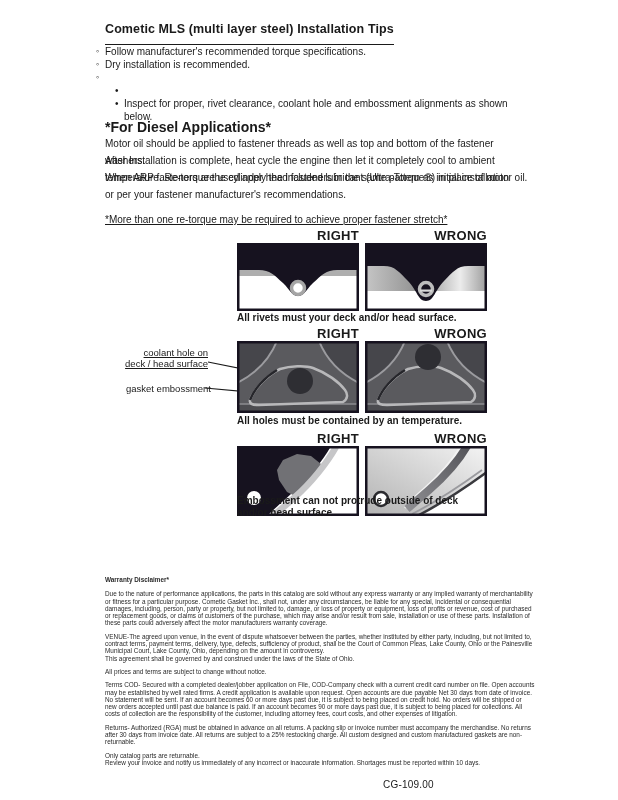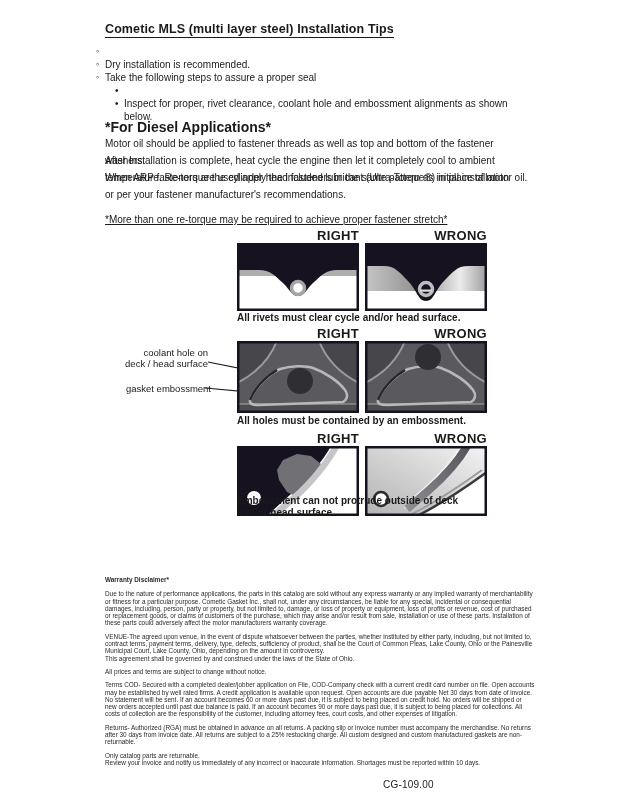--- a/index.html
+++ b/index.html
@@ -4,21 +4,21 @@
 <style>
   html,body{margin:0;padding:0;}
   body{
     width:618px;height:800px;position:relative;background:#ffffff;
     font-family:"Liberation Sans","DejaVu Sans",sans-serif;color:#1a1a1a;
     overflow:hidden;
   }
   .abs{position:absolute;}
   .title{
     left:105px;top:22px;font-size:12.5px;font-weight:700;
-    border-bottom:1.5px solid #1a1a1a;padding-bottom:1px;letter-spacing:.1px;
+    border-bottom:1.5px solid #1a1a1a;padding-bottom:8px;letter-spacing:.1px;
   }
   .bullets{left:96px;top:45px;width:440px;font-size:10px;line-height:13px;}
   .bline{display:flex;}
   .bline .mark{width:9px;flex:0 0 9px;font-size:9px;}
   .bline.sub{padding-left:19px;}
   .bline.sub .mark{font-size:10px;}
   .diesel-head{left:105px;top:119px;font-size:14px;font-weight:700;}
   .para{left:105px;top:0;width:430px;font-size:10px;line-height:17px;white-space:pre-line;}
   .p1{top:135px;}
   .p2{top:152px;}
@@ -34,28 +34,28 @@
   svg{display:block;}
 </style>
 </head>
 <body>
 
 <div class="abs title">Cometic MLS (multi layer steel) Installation Tips</div>
 
 <div class="abs bullets">
   <div class="bline">
     <span class="mark">◦</span>
+    <span>Follow manufacturer's recommended torque specifications.</span>
   </div>
   <div class="bline">
     <span class="mark">◦</span>
     <span>Dry installation is recommended.</span>
   </div>
   <div class="bline">
     <span class="mark">◦</span>
-    <span>Take the following steps to assure a proper seal</span>
   </div>
   <div class="bline sub">
     <span class="mark">•</span>
   </div>
   <div class="bline sub">
     <span class="mark">•</span>
     <span>Inspect for proper, rivet clearance, coolant hole and embossment alignments as shown below.</span>
   </div>
 </div>
 
@@ -94,26 +94,26 @@
     <rect width="122" height="68" fill="#ffffff"></rect>
     <rect x="0" y="22" width="122" height="26" fill="url(#g1)"></rect>
     <rect x="0" y="48" width="122" height="20" fill="#ffffff"></rect>
     <path d="M0,0 H122 V23 H103 C92,23 88,29 79,38 C70,47 69,58 61,58 C53,58 52,47 43,38 C34,29 30,23 19,23 H0 Z" fill="#16121f"></path>
     <circle cx="61" cy="46" r="6.5" fill="#16121f" stroke="#bdbdbd" stroke-width="3.5"></circle>
     <rect x="55" y="46.5" width="12" height="2.2" fill="#d8d8d8"></rect>
     <rect x="1.25" y="1.25" width="119.5" height="65.5" fill="none" stroke="#16121f" stroke-width="2.5"></rect>
   </svg>
 </div>
 
-<div class="abs cap" style="top:312px;">All rivets must clear cycle and/or head surface.</div>
+<div class="abs cap" style="top:312px;">All rivets must your deck and/or head surface.</div>
 
 <div class="abs rw-label" style="left:237px;top:326px;">RIGHT</div>
 <div class="abs rw-label" style="left:365px;top:326px;">WRONG</div>
 
-<div class="abs side-label" style="left:98px;top:347px;width:110px;">coolant hole on
+<div class="abs side-label" style="left:98px;top:347px;width:110px;text-decoration:underline;">coolant hole on
 deck / head surface</div>
 <div class="abs side-label" style="left:104px;top:383px;width:107px;">gasket embossment</div>
 
 <svg class="abs" style="left:200px;top:355px;" width="100" height="45" viewBox="0 0 100 45">
   <line x1="8" y1="7" x2="93" y2="24" stroke="#1a1a1a" stroke-width="1.2"></line>
   <line x1="5" y1="33" x2="60" y2="38" stroke="#1a1a1a" stroke-width="1.2"></line>
 </svg>
 
 <div class="abs dbox" style="left:237px;top:341px;">
   <svg width="122" height="72" viewBox="0 0 122 72">
@@ -140,21 +140,21 @@
     <path d="M82,0 C90,20 106,34 122,42" fill="none" stroke="#9b9b9f" stroke-width="2"></path>
     <rect x="0" y="63" width="122" height="9" fill="#4c4c50"></rect>
     <path d="M0,63 H122" stroke="#8d8d91" stroke-width="1.5"></path>
     <path d="M13,59 C17,48 30,34 43,28 C53,25 68,24 76,27 C90,32 102,41 108,49 C111,53 111,58 106,61 L22,64 C16,64 12,63 13,59 Z" fill="none" stroke="#b8b8ba" stroke-width="2.5"></path>
     <path d="M13,59 C17,48 28,36 40,29" fill="none" stroke="#26262b" stroke-width="2.5"></path>
     <circle cx="63" cy="16" r="13" fill="#2e2e33"></circle>
     <rect x="1.25" y="1.25" width="119.5" height="69.5" fill="none" stroke="#16121f" stroke-width="2.5"></rect>
   </svg>
 </div>
 
-<div class="abs cap" style="top:415px;">All holes must be contained by an embossment.</div>
+<div class="abs cap" style="top:415px;">All holes must be contained by an temperature.</div>
 
 <div class="abs rw-label" style="left:237px;top:431px;">RIGHT</div>
 <div class="abs rw-label" style="left:365px;top:431px;">WRONG</div>
 
 <div class="abs dbox" style="left:237px;top:446px;">
   <svg width="122" height="70" viewBox="0 0 122 70">
     <rect width="122" height="70" fill="#ffffff"></rect>
     <path d="M0,0 H94 C86,15 70,34 54,48 C44,57 36,64 30,70 H0 Z" fill="#16121f"></path>
     <path d="M46,14 L60,8 L74,10 L84,18 C80,30 70,42 58,50 L50,46 L42,34 L40,24 Z" fill="#717175"></path>
     <path d="M99,1 C90,17 74,37 58,51 C48,60 40,67 34,71" fill="none" stroke="#c6c6c8" stroke-width="6.5"></path>

